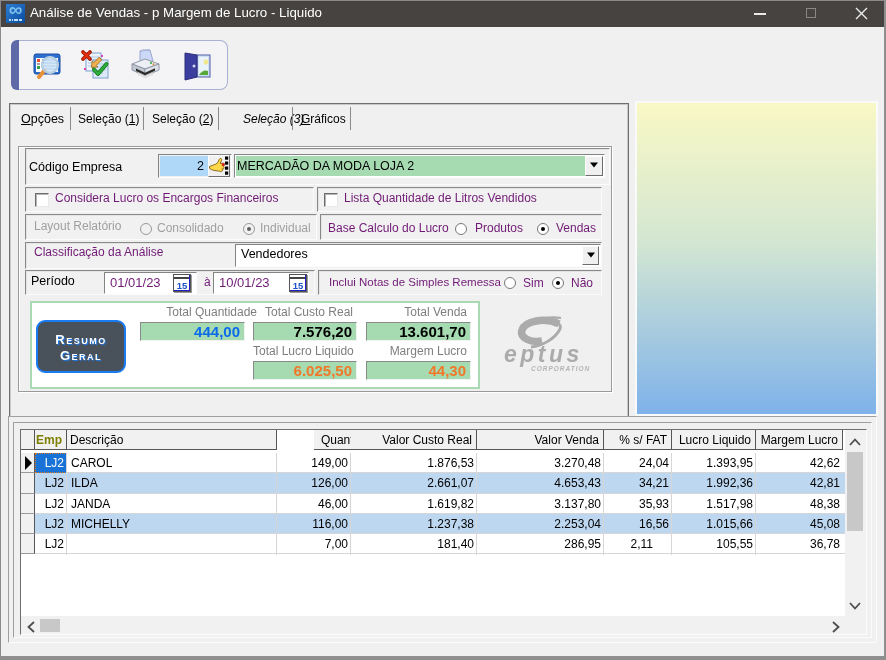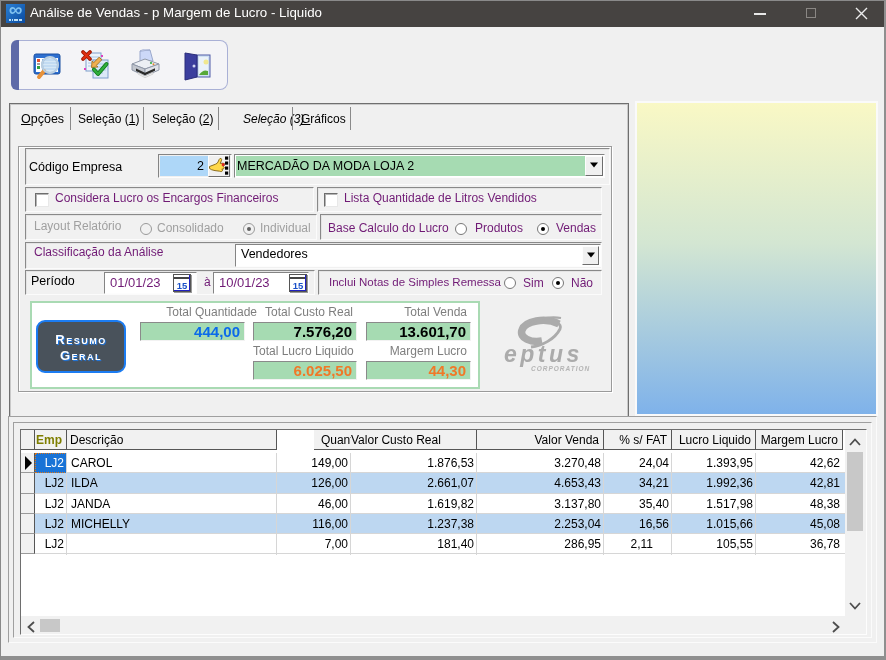--- a/index.html
+++ b/index.html
@@ -231,21 +231,21 @@
 <div class="abs" id="gradpanel"></div>
 
 <div class="abs" id="gpanelA"></div>
 <div class="abs" id="gpanelB"></div>
 <div class="abs" id="grid"></div>
 <div class="abs" id="gridinner" style="left:21px;top:430px;width:845px;height:204px;overflow:hidden;">
     <div class="hcell" style="left:0px;width:14px;padding-left:3px;"></div>
     <div class="hcell" style="left:14px;width:32px;text-align:right;padding-right:4px;color:#7e7e00;font-weight:bold;">Emp</div>
     <div class="hcell" style="left:46px;width:210px;padding-left:3px;">Descrição</div>
     <div class="hcell" style="left:256px;width:74px;text-align:right;padding-right:4px;margin-left:37px;">Quantidade</div>
-    <div class="hcell" style="left:330px;width:126px;padding-right:16px;">Valor Custo Real</div>
+    <div class="hcell" style="left:330px;width:126px;text-align:right;padding-right:4px;">Valor Custo Real</div>
     <div class="hcell" style="left:456px;width:127px;text-align:right;padding-right:4px;">Valor Venda</div>
     <div class="hcell" style="left:583px;width:68px;text-align:right;padding-right:4px;">% s/ FAT</div>
     <div class="hcell" style="left:651px;width:84px;text-align:right;padding-right:4px;">Lucro Liquido</div>
     <div class="hcell" style="left:735px;width:87px;text-align:right;padding-right:4px;">Margem Lucro</div>
     <div style="position:absolute;left:0;top:23px;width:824px;height:20.3px;background:#ffffff;border-bottom:1px solid #d6d6d6;"></div>
     <div style="position:absolute;left:0;top:23px;width:14px;height:20.3px;background:#f1f1f1;border-right:1px solid #565656;border-bottom:1px solid #9a9a9a;"></div>
     <svg style="position:absolute;left:3px;top:26px;" width="9" height="14">
       <path d="M1 0 L8 7 L1 14 Z" fill="#000"></path>
     </svg>
     <div class="gcell" style="left:14px;top:23px;width:32px;text-align:right;padding-right:3px;background:#1973d6;color:#fff;outline:1.5px dotted #e07818;outline-offset:-1px;">LJ2</div>
@@ -266,21 +266,21 @@
     <div class="gcell" style="left:583px;top:43.3px;width:68px;text-align:right;padding-right:3px;">34,21</div>
     <div class="gcell" style="left:651px;top:43.3px;width:84px;text-align:right;padding-right:3px;">1.992,36</div>
     <div class="gcell" style="left:735px;top:43.3px;width:87px;text-align:right;padding-right:3px;">42,81</div>
     <div style="position:absolute;left:0;top:63.6px;width:824px;height:20.3px;background:#ffffff;border-bottom:1px solid #d6d6d6;"></div>
     <div style="position:absolute;left:0;top:63.6px;width:14px;height:20.3px;background:#f1f1f1;border-right:1px solid #565656;border-bottom:1px solid #9a9a9a;"></div>
     <div class="gcell" style="left:14px;top:63.6px;width:32px;text-align:right;padding-right:3px;">LJ2</div>
     <div class="gcell" style="left:46px;top:63.6px;width:210px;padding-left:4px;">JANDA</div>
     <div class="gcell" style="left:256px;top:63.6px;width:74px;text-align:right;padding-right:3px;">46,00</div>
     <div class="gcell" style="left:330px;top:63.6px;width:126px;text-align:right;padding-right:3px;">1.619,82</div>
     <div class="gcell" style="left:456px;top:63.6px;width:127px;text-align:right;padding-right:3px;">3.137,80</div>
-    <div class="gcell" style="left:583px;top:63.6px;width:68px;text-align:right;padding-right:3px;">35,40</div>
+    <div class="gcell" style="left:583px;top:63.6px;width:68px;text-align:right;padding-right:3px;">35,93</div>
     <div class="gcell" style="left:651px;top:63.6px;width:84px;text-align:right;padding-right:3px;">1.517,98</div>
     <div class="gcell" style="left:735px;top:63.6px;width:87px;text-align:right;padding-right:3px;">48,38</div>
     <div style="position:absolute;left:0;top:83.9px;width:824px;height:20.3px;background:#bdd7f1;border-bottom:1px solid #d6d6d6;"></div>
     <div style="position:absolute;left:0;top:83.9px;width:14px;height:20.3px;background:#f1f1f1;border-right:1px solid #565656;border-bottom:1px solid #9a9a9a;"></div>
     <div class="gcell" style="left:14px;top:83.9px;width:32px;text-align:right;padding-right:3px;">LJ2</div>
     <div class="gcell" style="left:46px;top:83.9px;width:210px;padding-left:4px;">MICHELLY</div>
     <div class="gcell" style="left:256px;top:83.9px;width:74px;text-align:right;padding-right:3px;">116,00</div>
     <div class="gcell" style="left:330px;top:83.9px;width:126px;text-align:right;padding-right:3px;">1.237,38</div>
     <div class="gcell" style="left:456px;top:83.9px;width:127px;text-align:right;padding-right:3px;">2.253,04</div>
     <div class="gcell" style="left:583px;top:83.9px;width:68px;text-align:right;padding-right:3px;">16,56</div>

